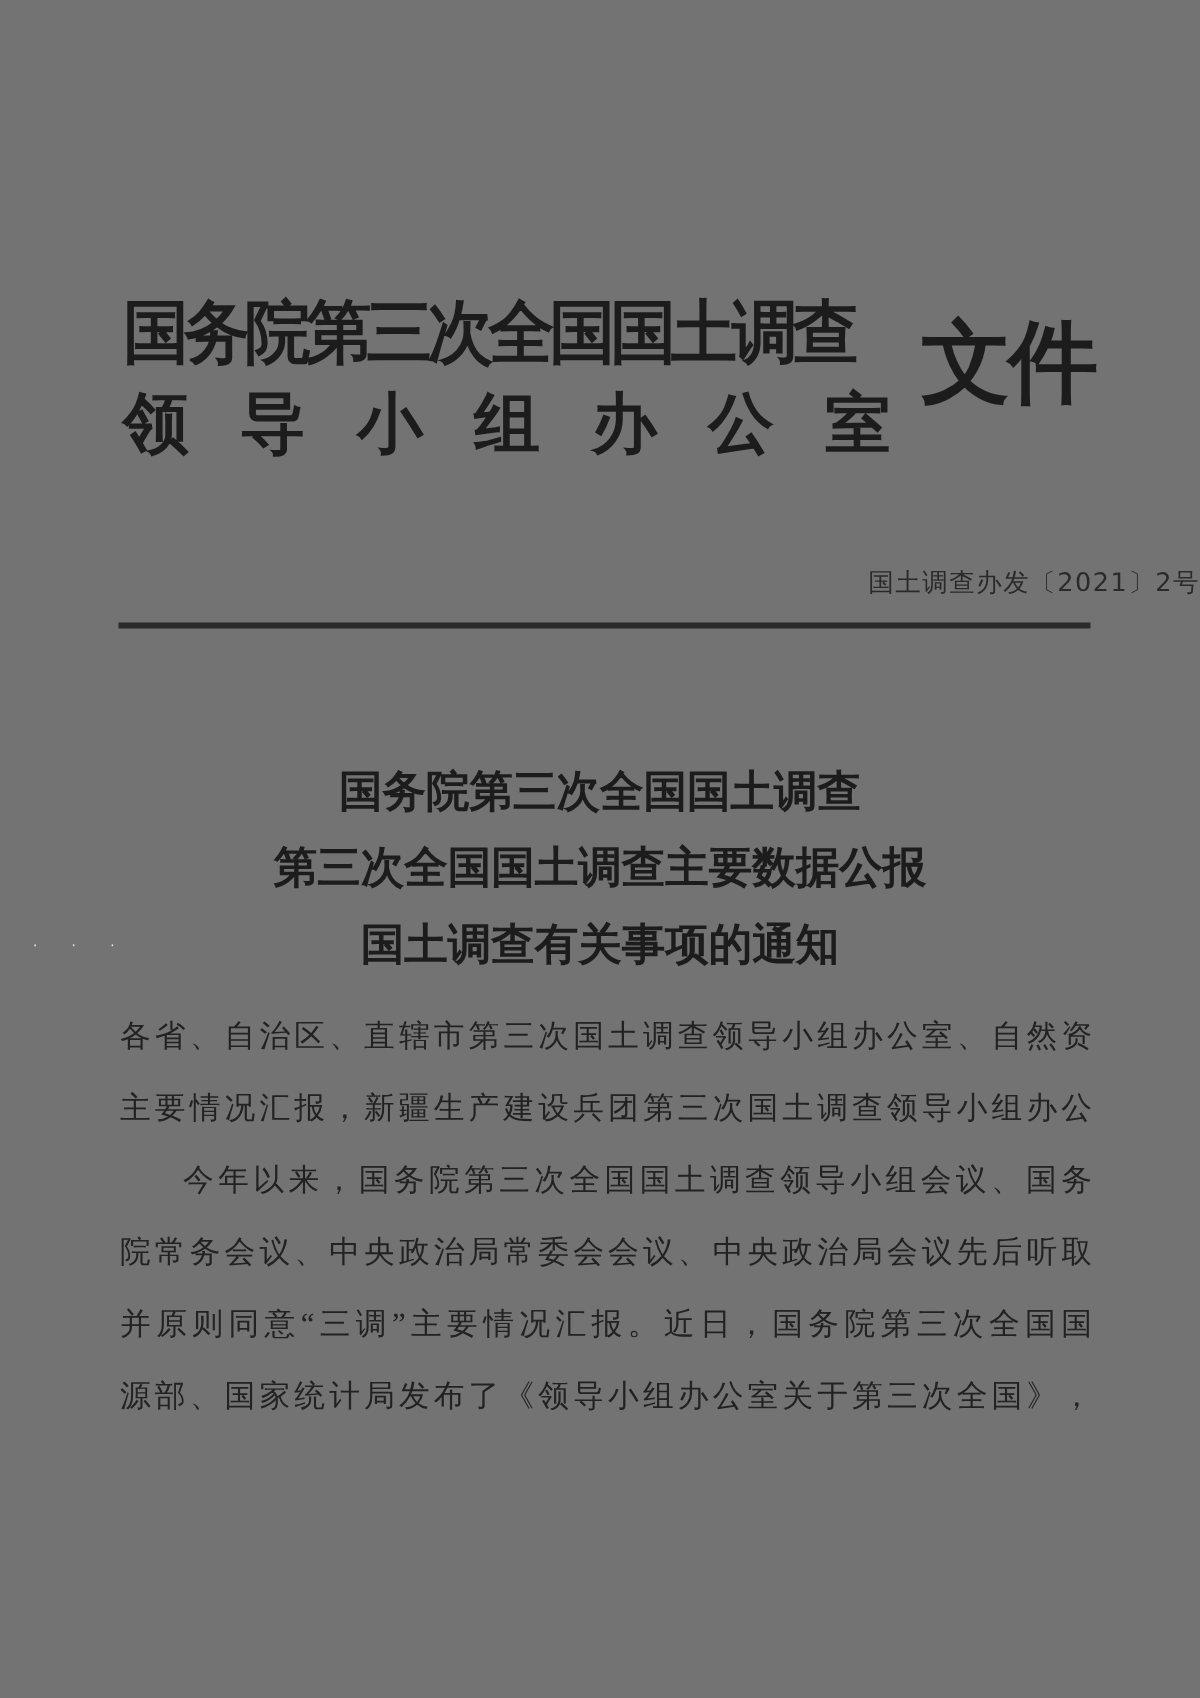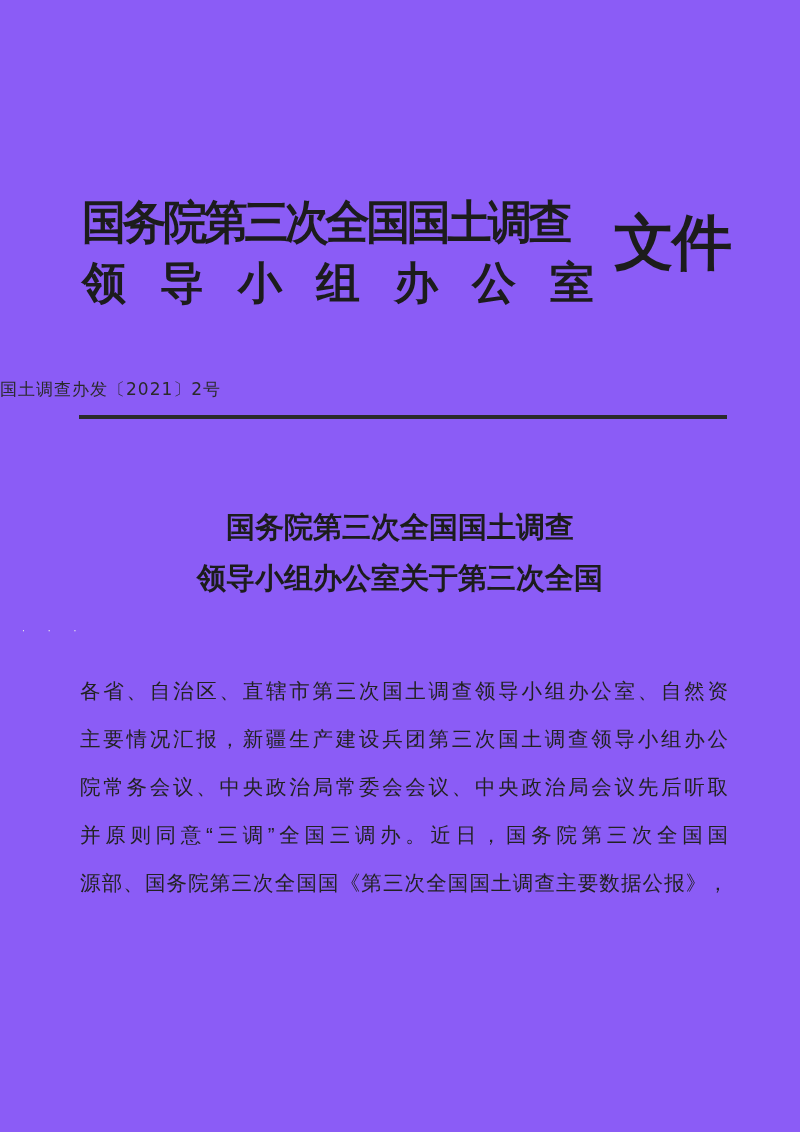--- a/index.html
+++ b/index.html
@@ -12,21 +12,21 @@
       height: 1132px;
       position: relative;
       overflow: hidden;
       font-family: "DejaVu Serif", "Liberation Serif", serif;
       color: #1e1e1e;
     }
     .page {
       position: absolute;
       left: 0; top: 0;
       width: 800px; height: 1132px;
-      background: #8b5cf6;
+      background: #737373;
     }
     
     .hdr-org {
       position: absolute;
       left: 82px;
       top: 193px;
       width: 520px;
     }
     .hdr-line1 {
       font-family: "DejaVu Serif", "Liberation Serif", serif;
@@ -60,21 +60,21 @@
       line-height: 72px;
       letter-spacing: -2px;
       color: #1c1c1c;
       white-space: nowrap;
     }
     .doc-number {
       position: absolute;
       left: 0;
       width: 800px;
       top: 376px;
-      text-align: left;
+      text-align: right;
       font-family: "DejaVu Sans", "Liberation Sans", sans-serif;
       font-size: 17px;
       line-height: 26px;
       letter-spacing: 1px;
       color: #2a2a2a;
     }
     .red-rule {
       position: absolute;
       left: 79px;
       top: 415px;
@@ -99,21 +99,21 @@
       white-space: nowrap;
     }
     
     .body-block {
       position: absolute;
       left: 80px;
       top: 667px;
       width: 648px;
     }
     .body-line {
-      font-family: Liberation Sans, sans-serif;
+      font-family: Liberation Serif, serif;
       font-size: 20.5px;
       line-height: 48px;
       color: #222222;
       white-space: nowrap;
       text-align: justify;
       text-align-last: justify;
       width: 648px;
       height: 48px;
     }
     .body-line.last-in-para {
@@ -155,28 +155,30 @@
   <div class="hdr-wenjian">文件</div>
 
   <div class="doc-number">国土调查办发〔2021〕2号</div>
 
   <div class="red-rule"></div>
 
   <div class="faint-mark">· · ·</div>
 
   <div class="title-block">
     <div class="title-line">国务院第三次全国国土调查</div>
-    <div class="title-line">领导小组办公室关于第三次全国</div>
+    <div class="title-line">第三次全国国土调查主要数据公报</div>
+    <div class="title-line">国土调查有关事项的通知</div>
   </div>
 
   <div class="body-block">
     <div>
       <div class="body-line">各省、自治区、直辖市第三次国土调查领导小组办公室、自然资</div>
       <div class="body-line">主要情况汇报，新疆生产建设兵团第三次国土调查领导小组办公</div>
     </div>
     <div>
+      <div class="body-line indent">今年以来，国务院第三次全国国土调查领导小组会议、国务</div>
       <div class="body-line">院常务会议、中央政治局常委会会议、中央政治局会议先后听取</div>
-      <div class="body-line">并原则同意“三调”全国三调办。近日，国务院第三次全国国</div>
-      <div class="body-line">源部、国务院第三次全国国《第三次全国国土调查主要数据公报》，</div>
+      <div class="body-line">并原则同意“三调”主要情况汇报。近日，国务院第三次全国国</div>
+      <div class="body-line">源部、国家统计局发布了《领导小组办公室关于第三次全国》，</div>
     </div>
   </div>
 
 </div>
 
 </body></html>

